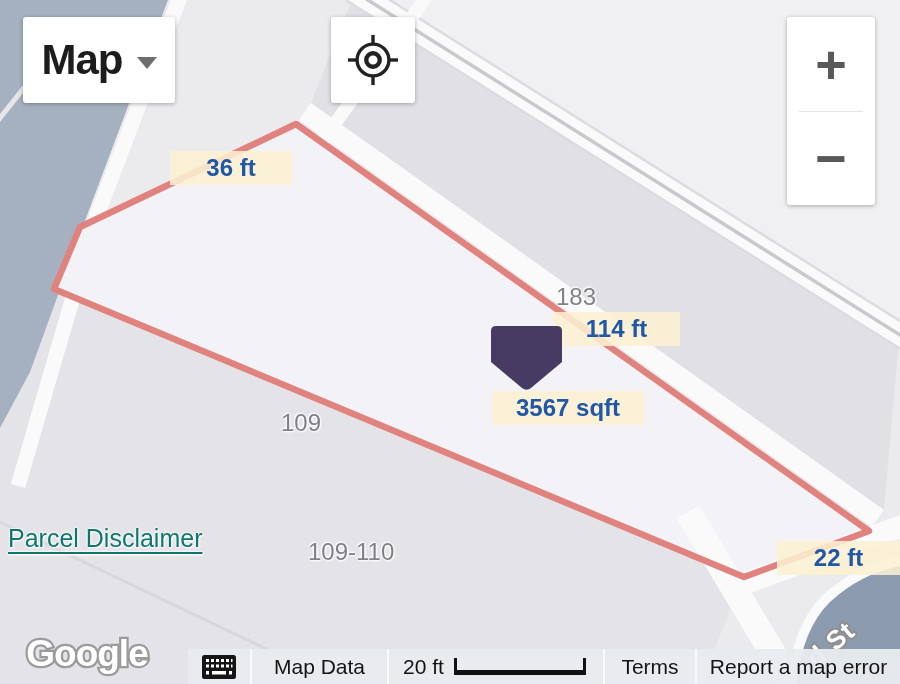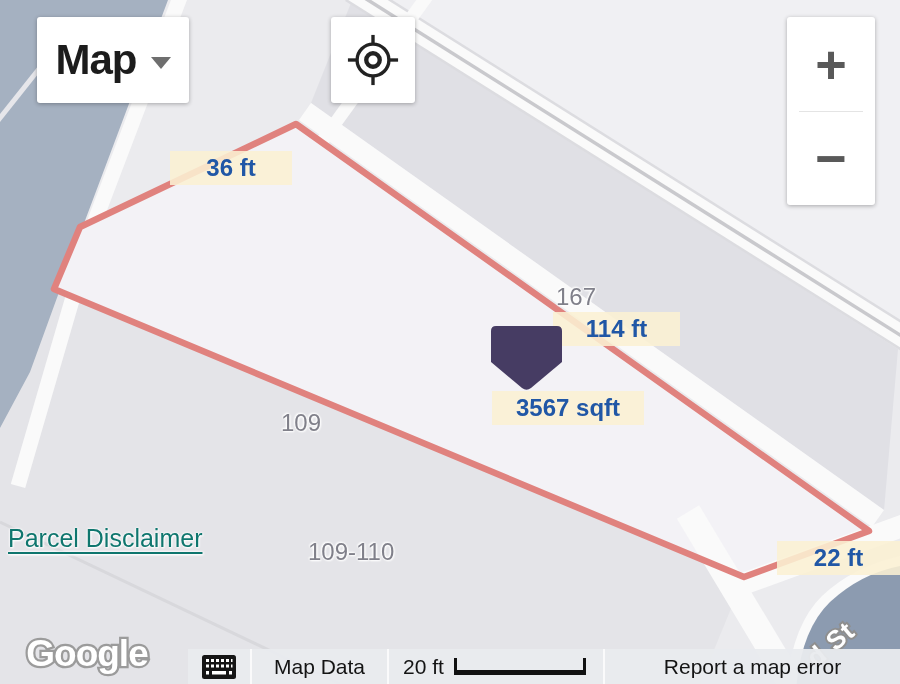--- a/index.html
+++ b/index.html
@@ -1,21 +1,21 @@
 <!DOCTYPE html>
 <html><head>
 <meta charset="utf-8">
 <style>
   html,body{margin:0;padding:0;background:#fff;font-family:"Liberation Sans",sans-serif;}
   #stage{position:relative;width:900px;height:684px;overflow:hidden;background:#ebebee;}
   #stage svg.mapbase{position:absolute;left:0;top:0;}
 
   
   .ctl{position:absolute;background:#fff;border-radius:3px;box-shadow:0 1px 4px rgba(0,0,0,.3);}
-  #mapTypeBtn{left:23px;top:17px;width:152px;height:86px;display:flex;align-items:center;justify-content:center;gap:14px;cursor:pointer;margin-left:14px;}
+  #mapTypeBtn{left:23px;top:17px;width:152px;height:86px;display:flex;align-items:center;justify-content:center;gap:14px;cursor:pointer;}
   #mapTypeBtn .lbl{font-size:42px;font-weight:600;color:#1c1c1c;letter-spacing:-1px;}
   #mapTypeBtn .tri{width:0;height:0;border-left:10px solid transparent;border-right:10px solid transparent;border-top:12px solid #6e6e6e;margin-top:6px;}
   #locateBtn{left:331px;top:17px;width:84px;height:86px;display:flex;align-items:center;justify-content:center;cursor:pointer;}
   #zoomCtl{left:787px;top:17px;width:88px;height:188px;display:flex;flex-direction:column;}
   #zoomCtl .zbtn{flex:1;display:flex;align-items:center;justify-content:center;font-size:54px;font-weight:bold;color:#595959;cursor:pointer;line-height:1;}
   #zoomCtl .zdiv{height:1px;background:#e4e4e4;margin:0 12px;}
 
   
   .meas{position:absolute;background:rgba(250,240,211,0.88);color:#2057a6;font-weight:bold;font-size:24px;display:flex;align-items:center;justify-content:center;white-space:nowrap;}
 
@@ -80,21 +80,21 @@
     <line x1="740" y1="585" x2="905" y2="525" stroke="#fafafa" stroke-width="22"></line>
 
     <path d="M905,555 Q855,565 822,596 Q792,625 786,690 L910,690 Z" fill="#fafafa"></path>
     <path d="M905,565 Q862,572 830,602 Q801,630 796,690 L910,690 Z" fill="#8c9bb0"></path>
 
     <text transform="translate(816,668) rotate(-40)" font-family="Liberation Sans, sans-serif" font-size="26" font-weight="bold" fill="#ffffff" stroke="#8f8f8f" stroke-width="4" paint-order="stroke" letter-spacing="1">d St</text>
 
     <polygon points="296,124 80,227 54,289 744,577 869,531" fill="none" stroke="#e0827e" stroke-width="6.5" stroke-linejoin="round"></polygon>
   </svg>
 
-  <div class="lot" style="left:556px;top:283px;">167</div>
+  <div class="lot" style="left:556px;top:283px;">183</div>
   <div class="lot" style="left:281px;top:409px;">109</div>
   <div class="lot" style="left:308px;top:527px;margin-top:11px;">109-110</div>
 
   <div class="meas" style="left:170px;top:151px;width:122px;height:34px;">36 ft</div>
   <div class="meas" style="left:553px;top:312px;width:127px;height:34px;">114 ft</div>
   <div class="meas" style="left:777px;top:541px;width:123px;height:34px;">22 ft</div>
   <div class="meas" style="left:492px;top:391px;width:152px;height:34px;">3567 sqft</div>
 
   <svg id="marker" viewBox="0 0 73 67">
     <path d="M6,1 L67,1 Q72,1 72,6 L72,37 L41,63 Q36.5,66.5 32,63 L1,37 L1,6 Q1,1 6,1 Z" fill="#463c63"></path>
@@ -155,18 +155,21 @@
         </g>
       </svg>
     </div>
     <div class="cell" id="cellMapData">
       <span>Map Data</span>
     </div>
     <div class="cell" id="cellScale">
       <span>20 ft</span>
       <div id="scaleBracket"></div>
     </div>
+    <div class="cell" id="cellTerms">
+      <span>Terms</span>
+    </div>
     <div class="cell" id="cellReport">
       <span>Report a map error</span>
     </div>
   </div>
 
 </div>
 
 </body></html>

